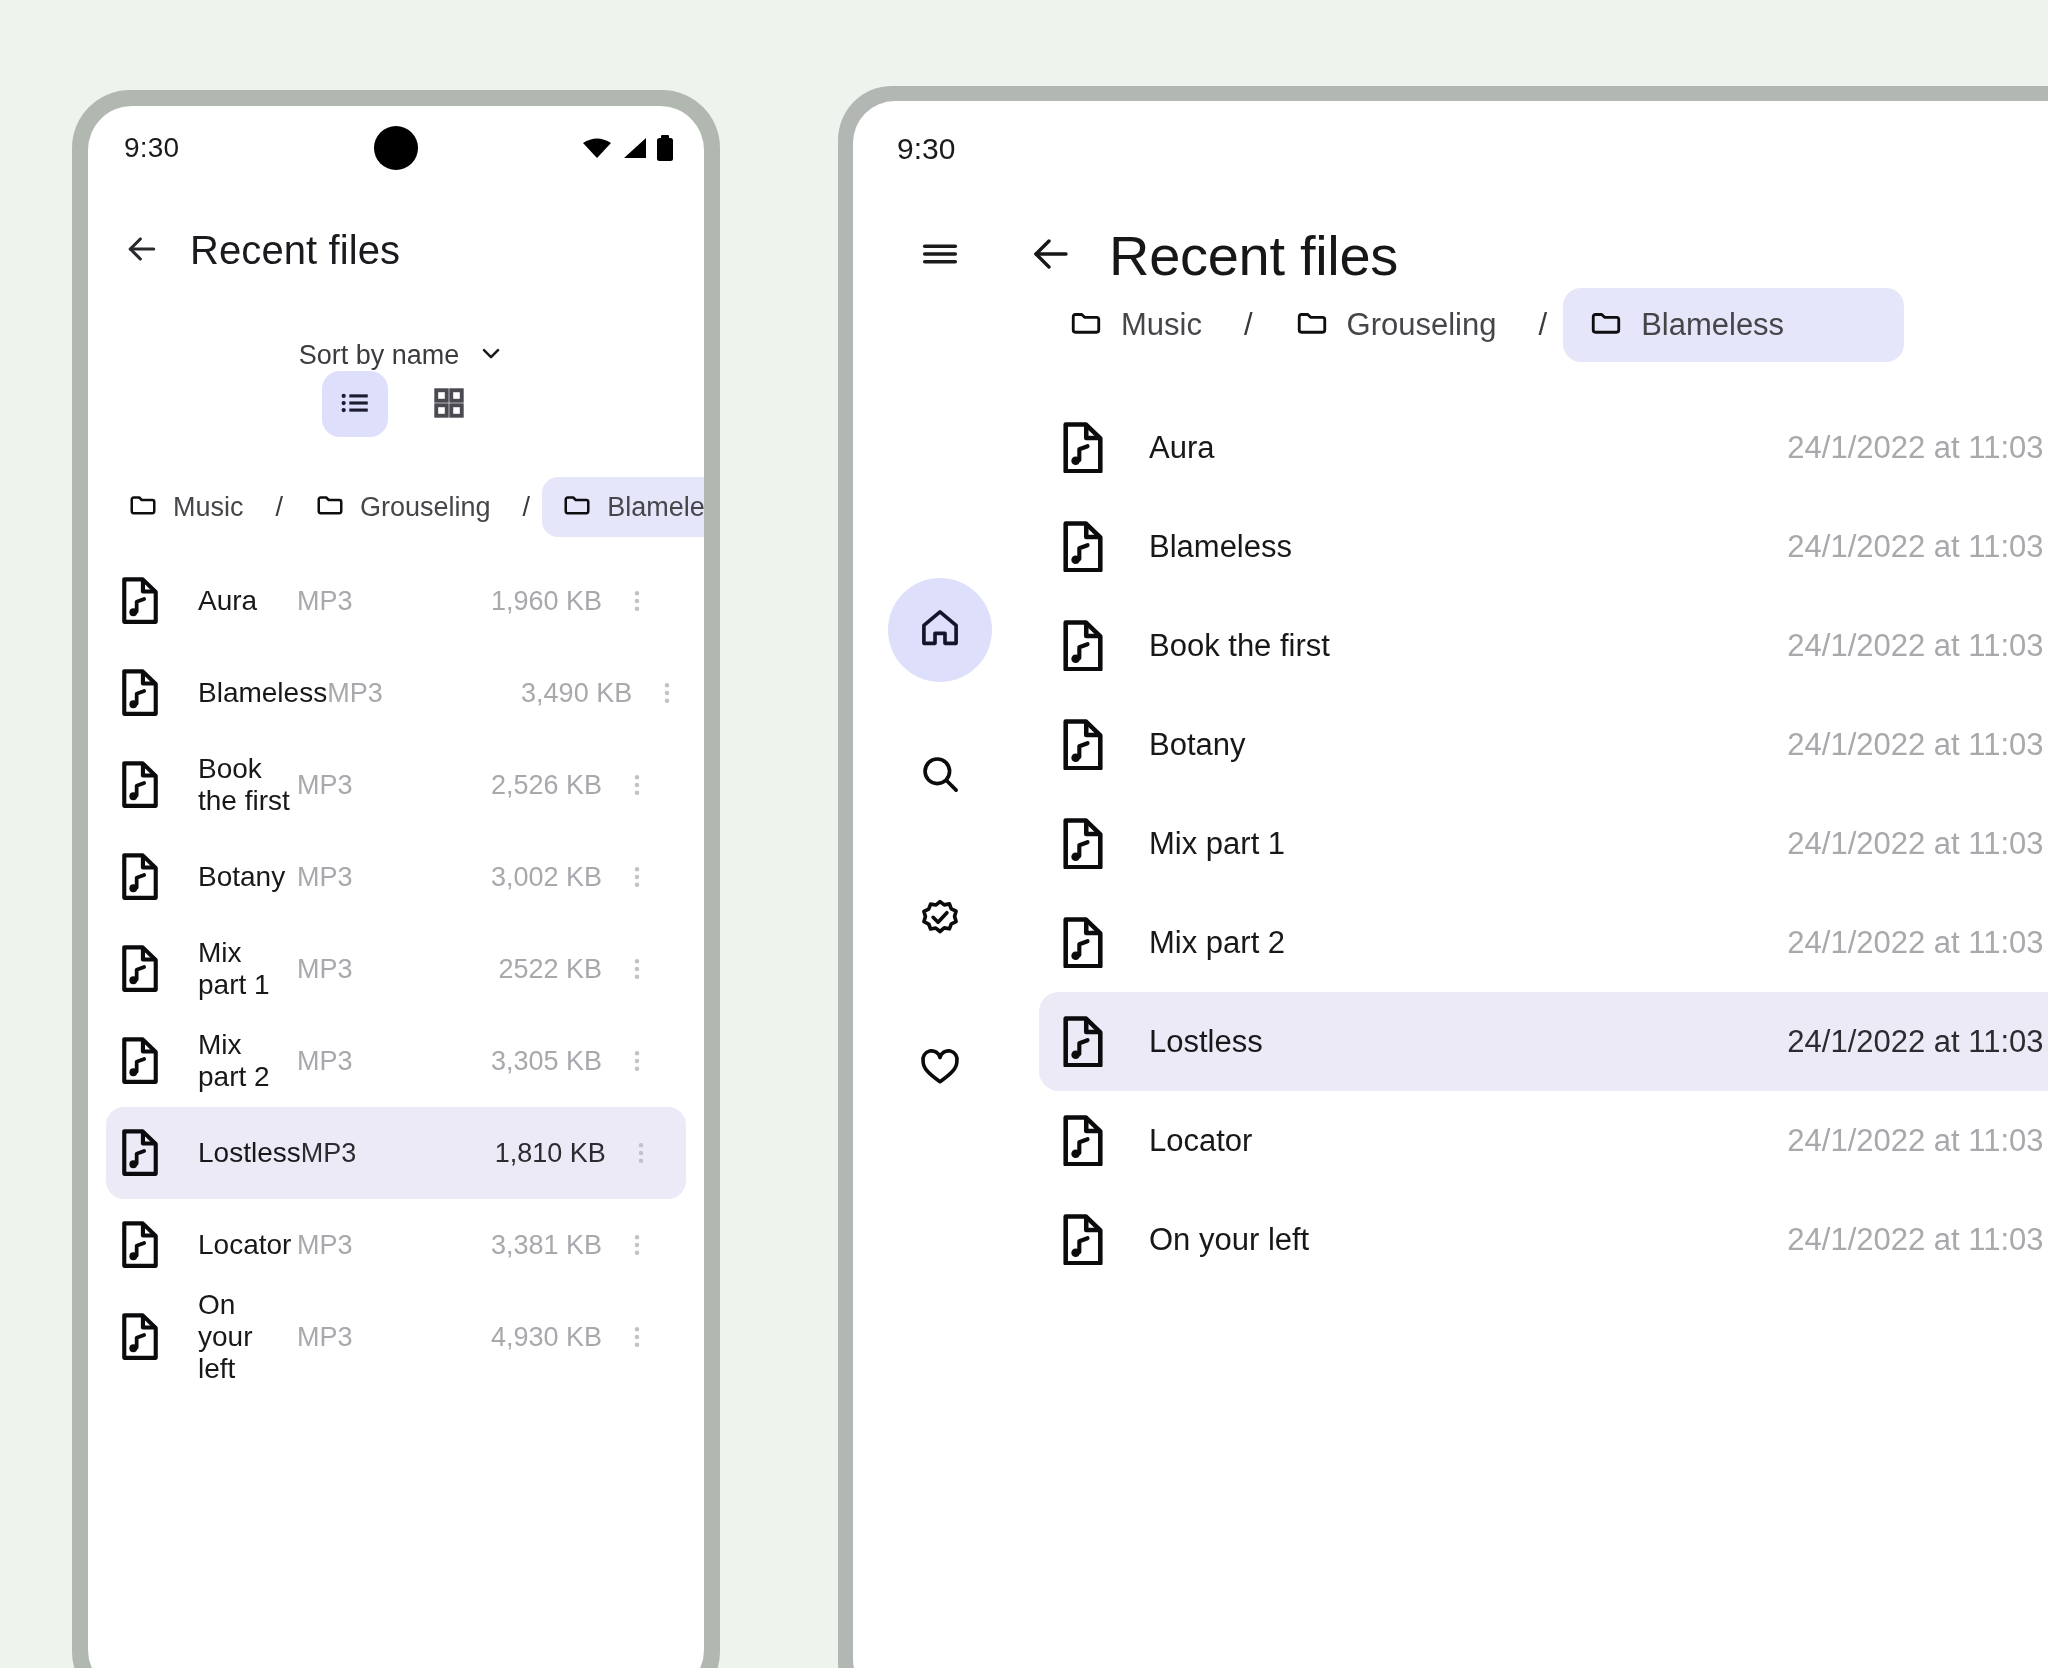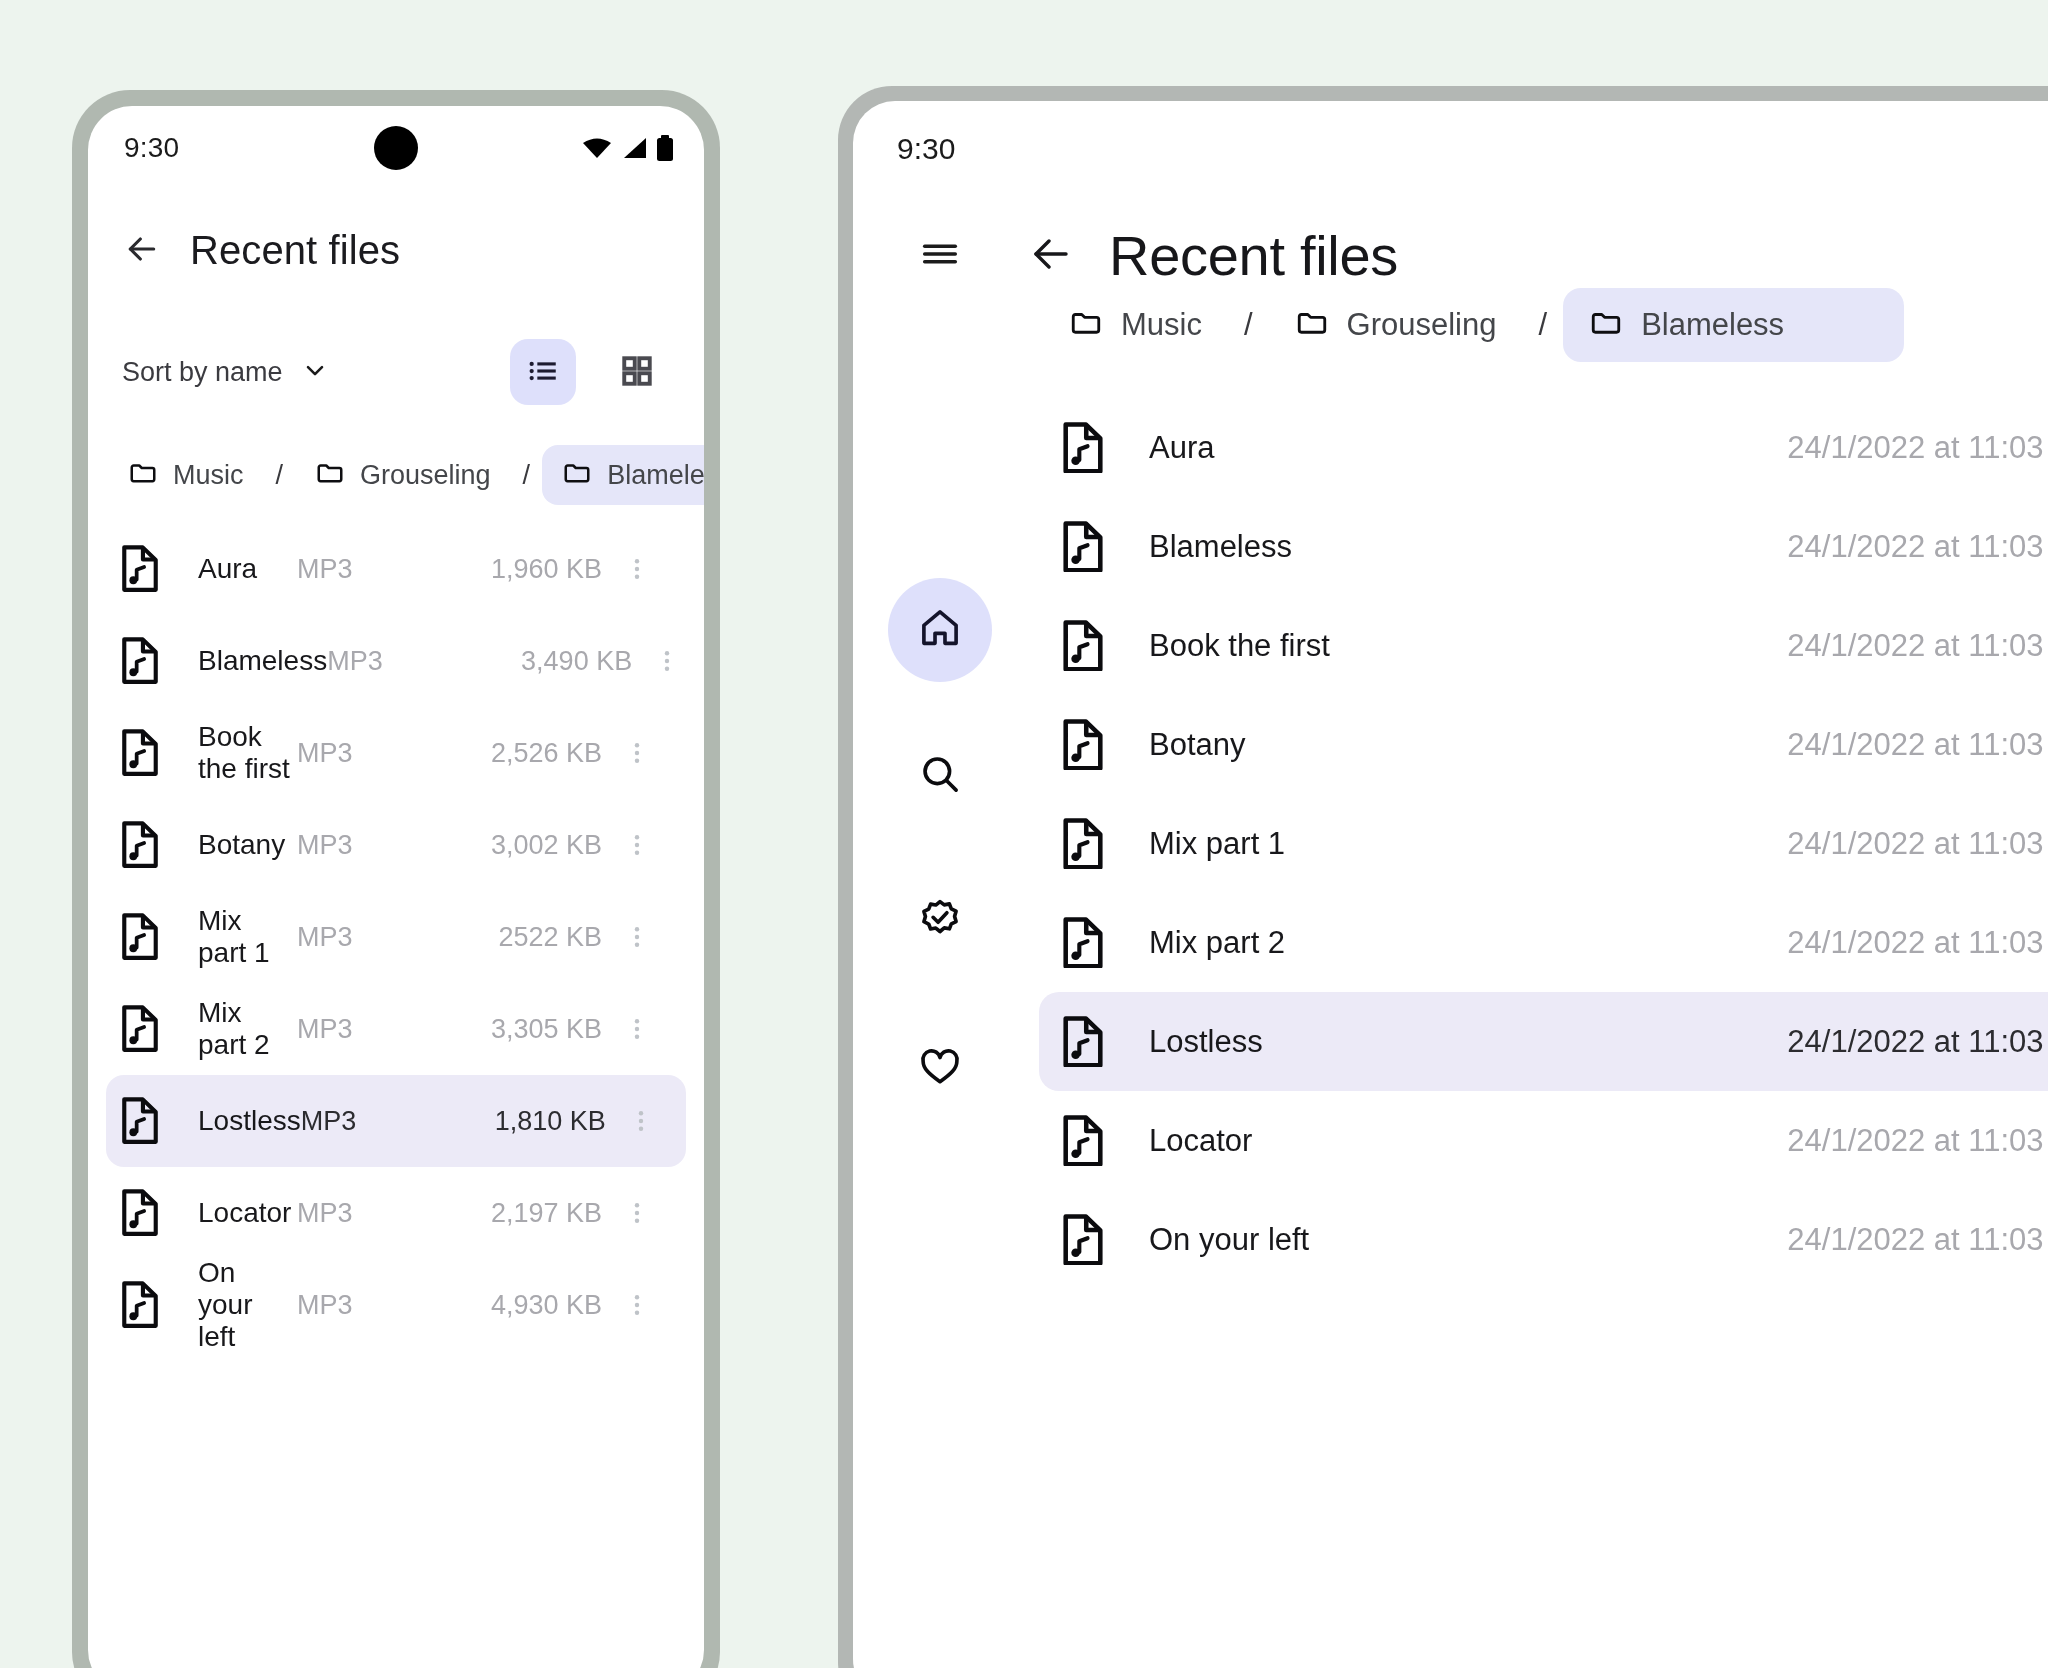--- a/index.html
+++ b/index.html
@@ -116,21 +116,22 @@
     cursor: pointer;
     padding: 0;
   }
 
   
 
   .controls-row {
     display: flex;
     align-items: center;
     justify-content: space-between;
-    padding: 66px 34px 0 34px;
+    padding: 66px 34px 0 46px;
+    flex-direction: column;
   }
 
   .sort-control {
     display: flex;
     align-items: center;
     gap: 18px;
     cursor: pointer;
   }
   .sort-label {
     font-size: 27px;
@@ -609,21 +610,21 @@
           <span class="file-icon">
   <svg width="40" height="47.199999999999996" viewBox="0 0 20 24">
     <path d="M2 1.2 h9.4 L18 7.6 V22.8 H2 Z" fill="none" stroke="#0b0b0e" stroke-width="2.1" stroke-linejoin="round"></path>
     <path d="M11.5 1.6 V7.4 H17.6" fill="none" stroke="#0b0b0e" stroke-width="2.1" stroke-linejoin="round"></path>
     <path d="M12.1 11.2 L8.3 12.6 V17.6" fill="none" stroke="#0b0b0e" stroke-width="1.9" stroke-linecap="round" stroke-linejoin="round"></path>
     <circle cx="6.6" cy="17.9" r="2.0" fill="#0b0b0e"></circle>
   </svg>
           </span>
           <span class="file-name">Locator</span>
           <span class="file-type">MP3</span>
-          <span class="file-size">2,197 KB</span>
+          <span class="file-size">3,381 KB</span>
           <span class="file-menu">
   <svg width="28" height="28" viewBox="0 0 24 24">
     <circle cx="12" cy="5.4" r="1.9" fill="#bfc3c8"></circle>
     <circle cx="12" cy="12" r="1.9" fill="#bfc3c8"></circle>
     <circle cx="12" cy="18.6" r="1.9" fill="#bfc3c8"></circle>
   </svg>
           </span>
         </div>
         <div class="file-row">
           <span class="file-icon">

